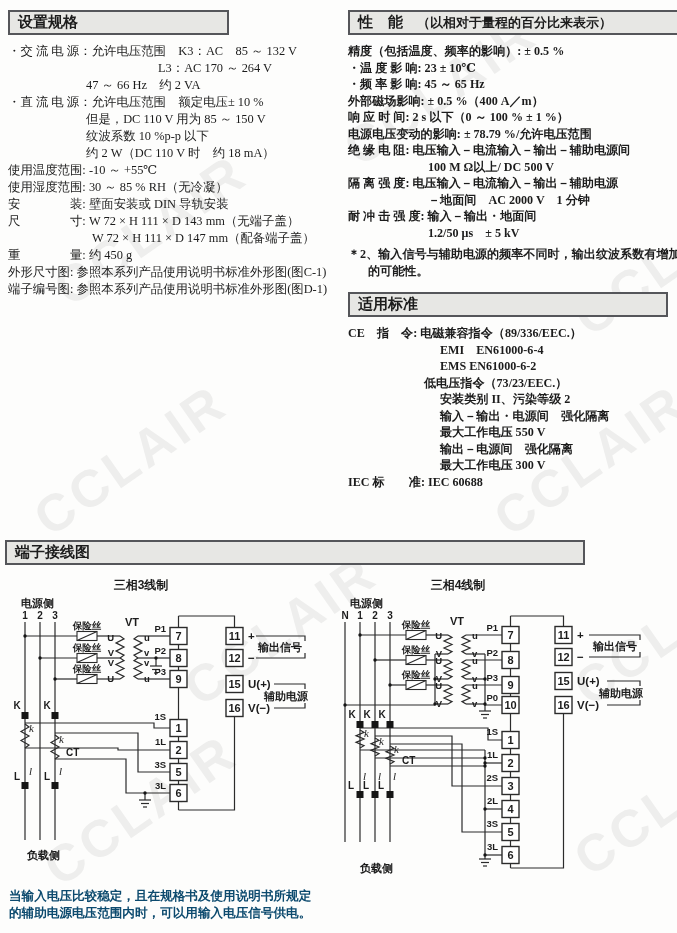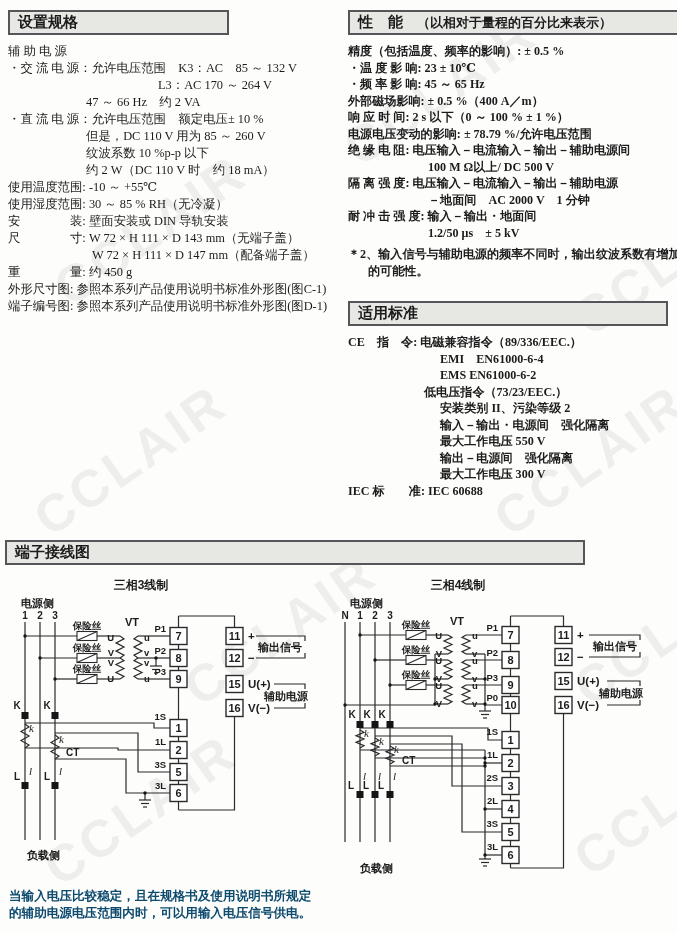--- a/index.html
+++ b/index.html
@@ -16,21 +16,21 @@
   .col{position:absolute;top:10px;}
   .colL{left:8px;width:324px;}
   .colR{left:348px;width:322px;}
   .lines{margin-top:8px;}
   .tl{font-size:12.4px;line-height:17px;white-space:nowrap;}
   .tlr{font-size:12.1px;line-height:16.5px;white-space:nowrap;font-weight:bold;}
   .i20{padding-left:20px;}  .i76{padding-left:76px;}  .i78{padding-left:78px;}
   .i80{padding-left:80px;}  .i84{padding-left:84px;}  .i92{padding-left:92px;}
   .i150{padding-left:150px;}
   .notegap{margin-top:5px;}
-  .hdr2{margin-top:22px;}
+  .hdr2{margin-top:13px;}
   .wiringHdr{position:absolute;left:5px;top:540px;width:580px;}
   .diag{position:absolute;}
   .note{position:absolute;left:9px;top:888px;font-family:"Liberation Sans","DejaVu Sans",sans-serif;
         font-weight:bold;font-size:12.6px;line-height:17px;color:#0c4a6e;}
   svg .wire{stroke:#2b2b2b;stroke-width:1.2;fill:none;}
   svg .boxline{stroke:#2b2b2b;stroke-width:1.4;fill:#fff;}
   svg .fuse{stroke:#2b2b2b;stroke-width:1.1;fill:#fff;}
   svg .sq{fill:#151515;stroke:none;}
   svg .dot{fill:#151515;stroke:none;}
   svg text{fill:#1c1c1c;font-family:"Liberation Sans","DejaVu Sans",sans-serif;}
@@ -57,26 +57,25 @@
   <span class="wm" style="left:170px;top:600px">CCLAIR</span>
   <span class="wm" style="left:560px;top:600px">CCLAIR</span>
   <span class="wm" style="left:30px;top:780px">CCLAIR</span>
   <span class="wm" style="left:560px;top:770px">CCLAIR</span>
 
   <div class="col colL">
     <div class="hdr" style="width:221px">
       <span class="hbig">设置规格</span>
     </div>
     <div class="lines">
-      <div class="tl">辅 助 电 源</div>
       <div class="tl">・交 流 电 源：允许电压范围　K3：AC　85 ～ 132 V</div>
       <div class="tl i150">L3：AC 170 ～ 264 V</div>
       <div class="tl i78">47 ～ 66 Hz　约 2 VA</div>
       <div class="tl">・直 流 电 源：允许电压范围　额定电压± 10 %</div>
-      <div class="tl i78">但是，DC 110 V 用为 85 ～ 260 V</div>
+      <div class="tl i78">但是，DC 110 V 用为 85 ～ 150 V</div>
       <div class="tl i78">纹波系数 10 %p-p 以下</div>
       <div class="tl i78">约 2 W（DC 110 V 时　约 18 mA）</div>
       <div class="tl">使用温度范围: -10 ～ +55℃</div>
       <div class="tl">使用湿度范围: 30 ～ 85 % RH（无冷凝）</div>
       <div class="tl">安　　　　装: 壁面安装或 DIN 导轨安装</div>
       <div class="tl">尺　　　　寸: W 72 × H 111 × D 143 mm（无端子盖）</div>
       <div class="tl i84">W 72 × H 111 × D 147 mm（配备端子盖）</div>
       <div class="tl">重　　　　量: 约 450 g</div>
       <div class="tl">外形尺寸图: 参照本系列产品使用说明书标准外形图(图C-1)</div>
       <div class="tl">端子编号图: 参照本系列产品使用说明书标准外形图(图D-1)</div>

